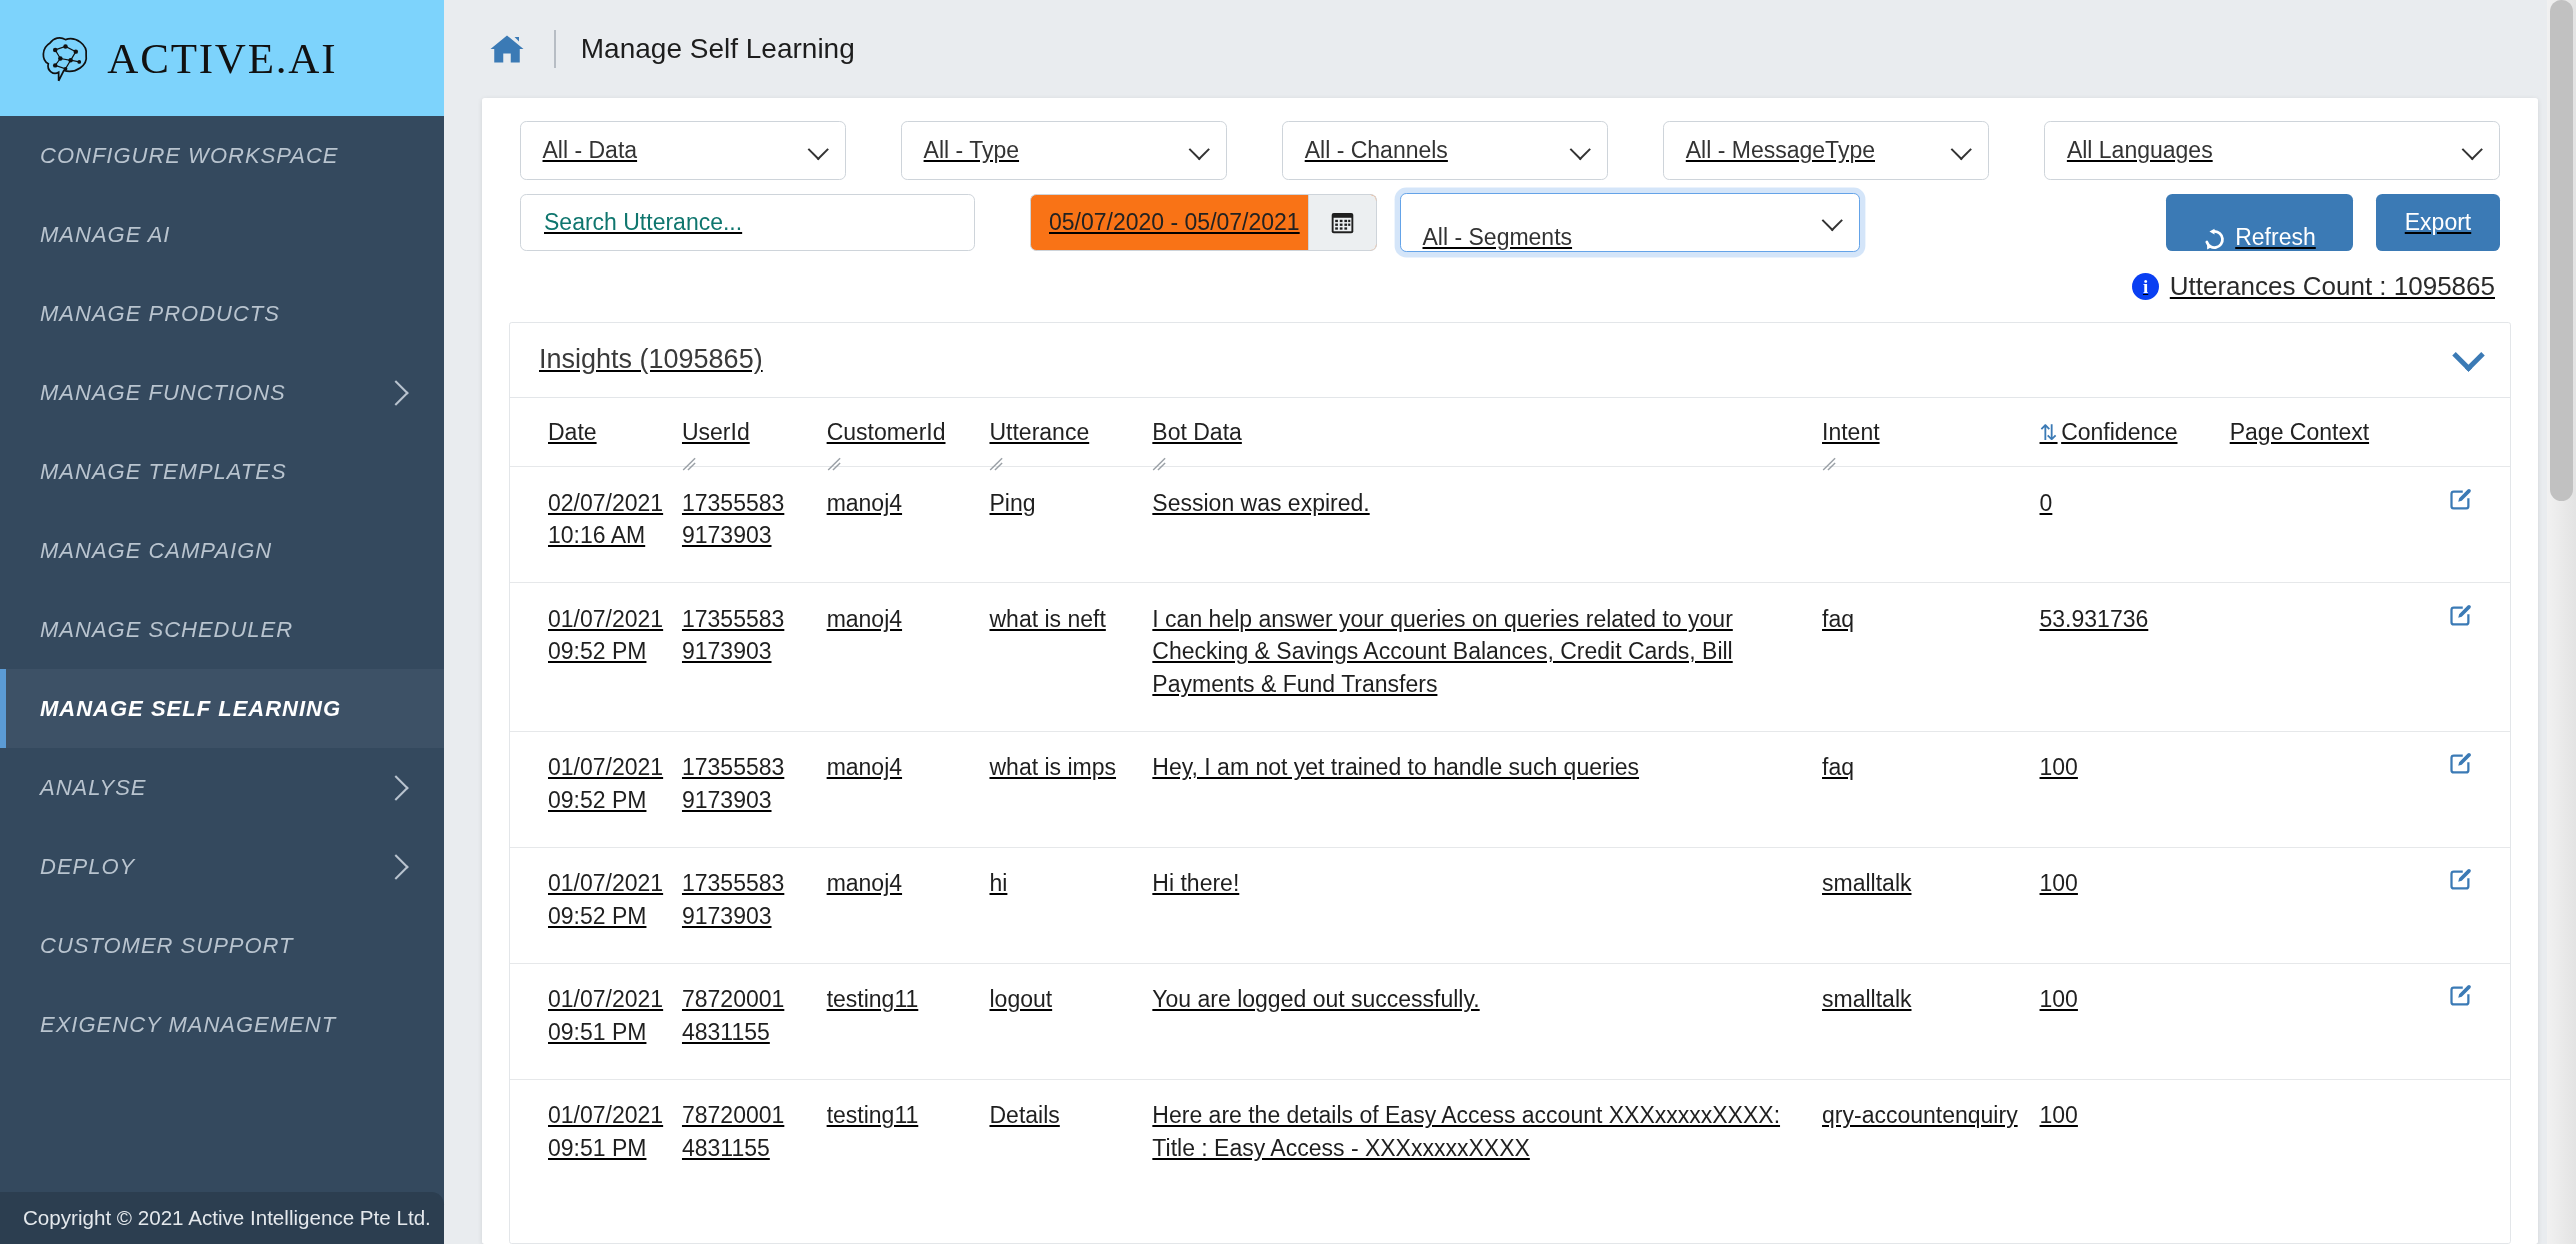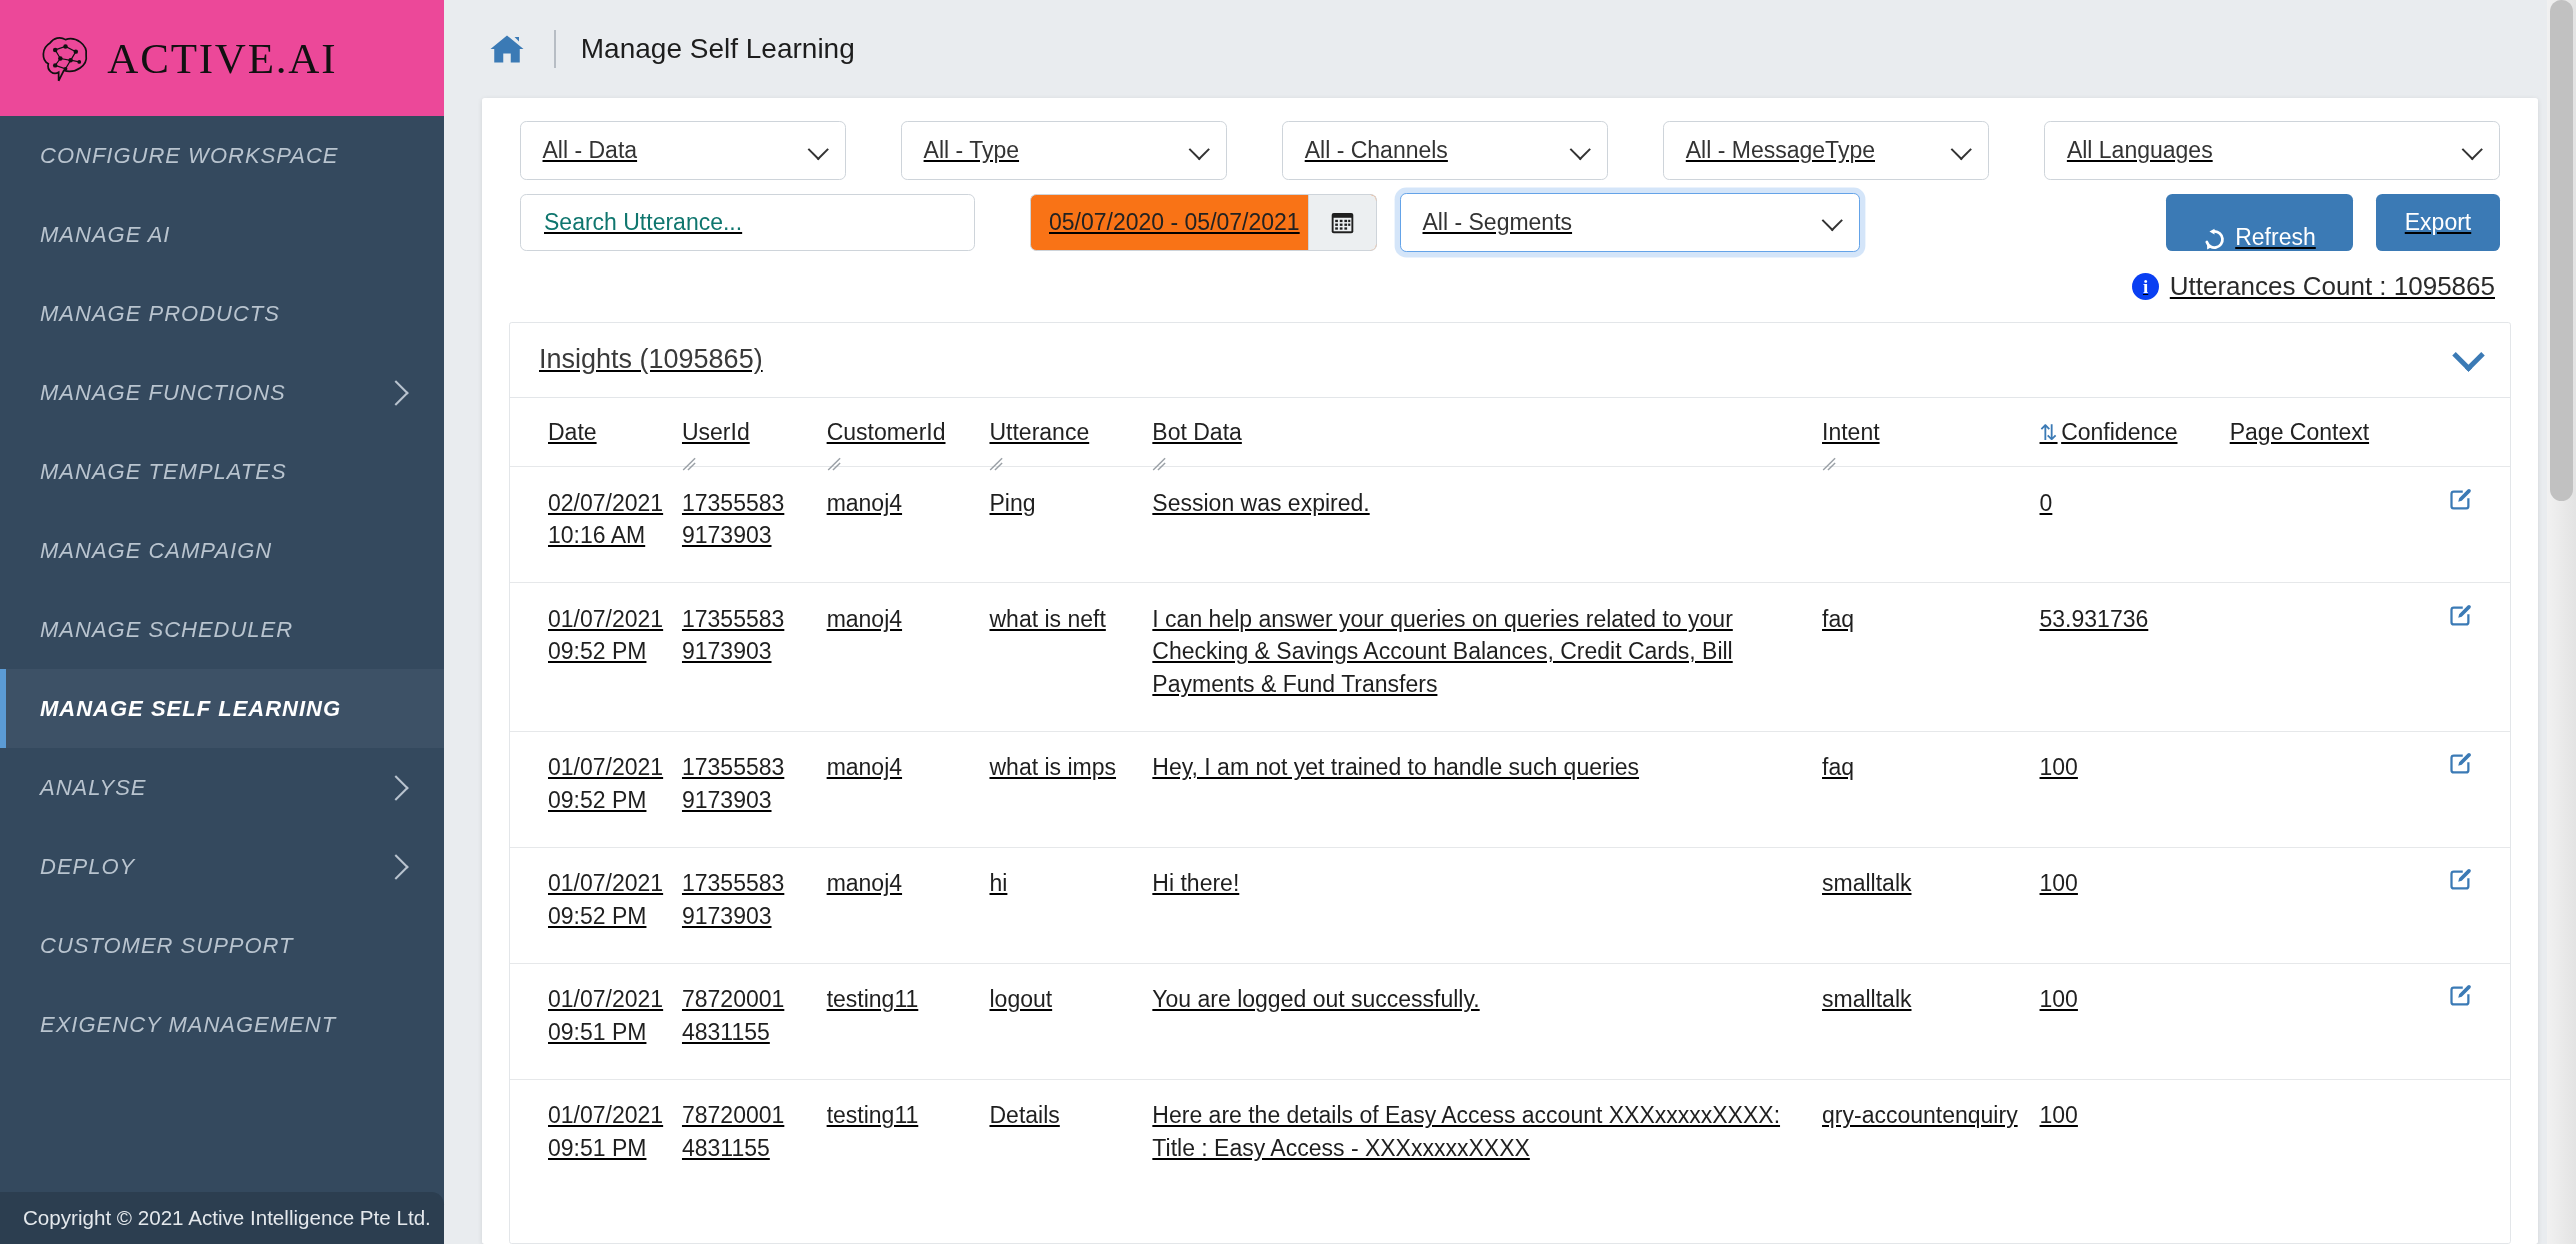--- a/index.html
+++ b/index.html
@@ -12,21 +12,21 @@
   .app { display: flex; width: 2576px; height: 1244px; position: relative; }
 
   
   .sidebar {
     width: 444px; height: 1244px; flex: 0 0 444px;
     background: #34495e;
     display: flex; flex-direction: column;
     position: relative; z-index: 5;
   }
   .brand {
-    height: 116px; background: #ec4899;
+    height: 116px; background: #7dd3fc;
     display: flex; align-items: center; padding-left: 38px;
     flex: 0 0 116px;
   }
   .brand-logo { width: 55px; height: 55px; flex: 0 0 55px; }
   .brand-text {
     font-size: 43px; letter-spacing: 1.8px; color: #111;
     font-family: "Liberation Serif", serif; font-weight: 400;
     margin-left: 14.3px; white-space: nowrap;
   }
   .nav { flex: 1 1 auto; overflow: hidden; padding-top: 0; }
@@ -87,20 +87,21 @@
   }
   .sel::after {
     content:""; position:absolute; right: 19.7px; top: 50%;
     width: 12.5px; height: 12.5px; margin-top: -9px;
     border-right: 2.7px solid #333; border-bottom: 2.7px solid #333;
     transform: rotate(45deg);
   }
   .sel.focused {
     border: 1.8px solid #64a3e8;
     box-shadow: 0 0 0 5.4px rgba(100,163,232,.28);
+    align-items: flex-end;
   }
   .sel.w1 { width: 329px; }
   .sel.w2 { width: 329px; }
   .sel.w3 { width: 329px; }
   .sel.w4 { width: 329px; }
   .sel.w5 { width: 460px; }
   .sel.seg { width: 460px; }
   .gap { width: 55px; flex:0 0 55px; }
   .gap-sm { width: 23px; flex:0 0 23px; }
 

